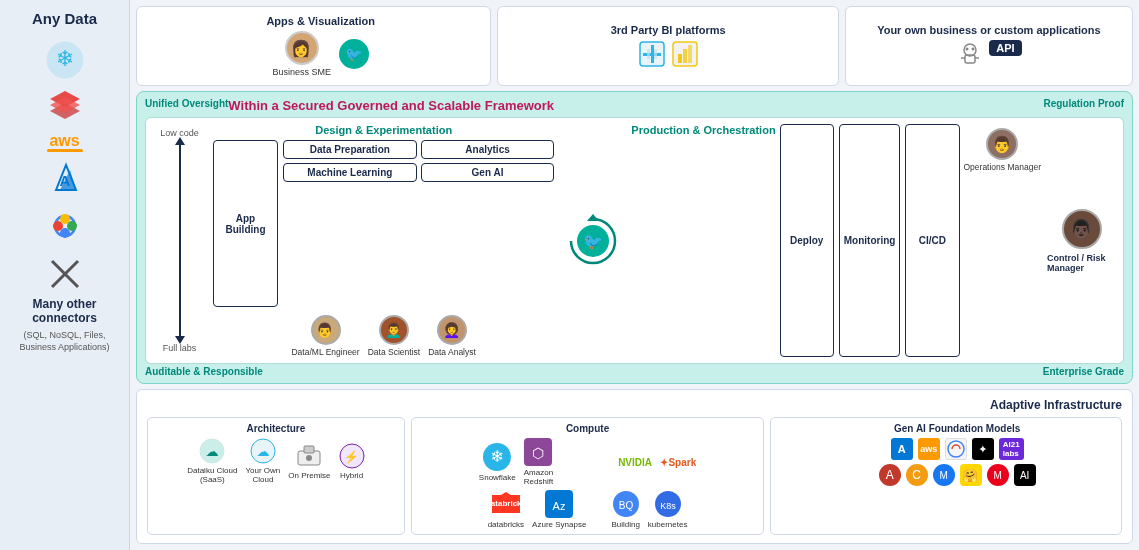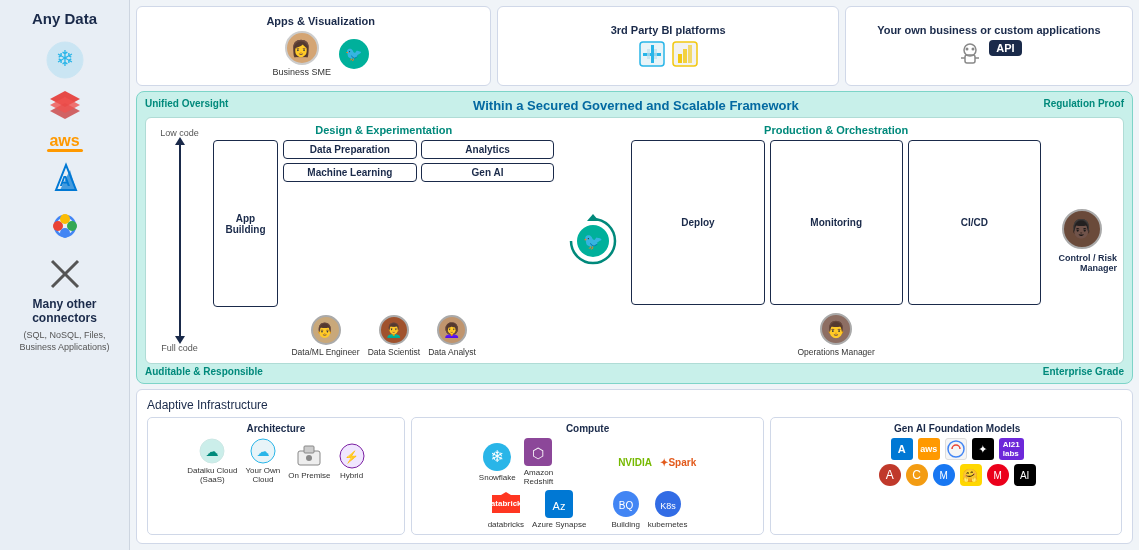--- a/index.html
+++ b/index.html
@@ -191,22 +191,22 @@
       margin-bottom: 4px;
     }
     .frame-label-left {
       font-size: 10px;
       color: #00897b;
       font-weight: bold;
     }
     .frame-title {
       font-size: 13px;
       font-weight: bold;
-      color: #0369a1;
-      text-align: center;
+      color: #be185d;
+      text-align: left;
       flex: 1;
     }
     .frame-label-right {
       font-size: 10px;
       color: #00897b;
       font-weight: bold;
     }
     .middle-frame-bottom-labels {
       display: flex;
       justify-content: space-between;
@@ -366,21 +366,21 @@
       align-items: center;
       justify-content: center;
       width: 65px;
       min-width: 65px;
     }
 
     
     .production-section {
       flex: 1.2;
       display: flex;
-      flex-direction: column;
+      flex-direction: row;
       gap: 4px;
     }
     .prod-boxes {
       display: flex;
       gap: 5px;
       flex: 1;
     }
     .prod-box {
       border: 1.5px solid #1a2a4a;
       border-radius: 4px;
@@ -418,39 +418,39 @@
       border: 2px solid #aaa;
       display: flex;
       align-items: center;
       justify-content: center;
       font-size: 18px;
       overflow: hidden;
     }
     .control-risk-label {
       font-size: 9px;
       color: #1a2a4a;
-      text-align: right;
+      text-align: left;
       font-weight: bold;
     }
 
     
     .bottom-bar {
       background: white;
       border: 1px solid #d0d8e8;
       border-radius: 6px;
       padding: 8px 10px;
       display: flex;
       flex-direction: column;
       gap: 5px;
     }
     .bottom-bar-title {
       font-size: 12px;
-      font-weight: normal;
+      font-weight: bold;
       color: #1a2a4a;
-      text-align: left;
+      text-align: right;
     }
     .bottom-sections {
       display: flex;
       gap: 6px;
     }
     .bottom-section {
       flex: 1;
       border: 1px solid #d0d8e8;
       border-radius: 5px;
       padding: 5px 8px;
@@ -632,21 +632,21 @@
       <span class="frame-label-left">Unified Oversight</span>
       <span class="frame-title">Within a Secured  Governed and Scalable Framework</span>
       <span class="frame-label-right">Regulation Proof</span>
     </div>
 
     <div class="inner-area">
 
       <div class="code-axis">
         <div class="code-label">Low code</div>
         <div class="arrow-line"></div>
-        <div class="code-label">Full code</div>
+        <div class="code-label">Full labs</div>
       </div>
 
       <div class="design-section">
         <div class="section-title-teal">Design &amp; Experimentation</div>
         <div class="design-boxes">
           <div class="app-building-box">App Building</div>
           <div class="right-boxes">
             <div class="top-row-boxes">
               <div class="small-box">Data Preparation</div>
               <div class="small-box">Analytics</div>

